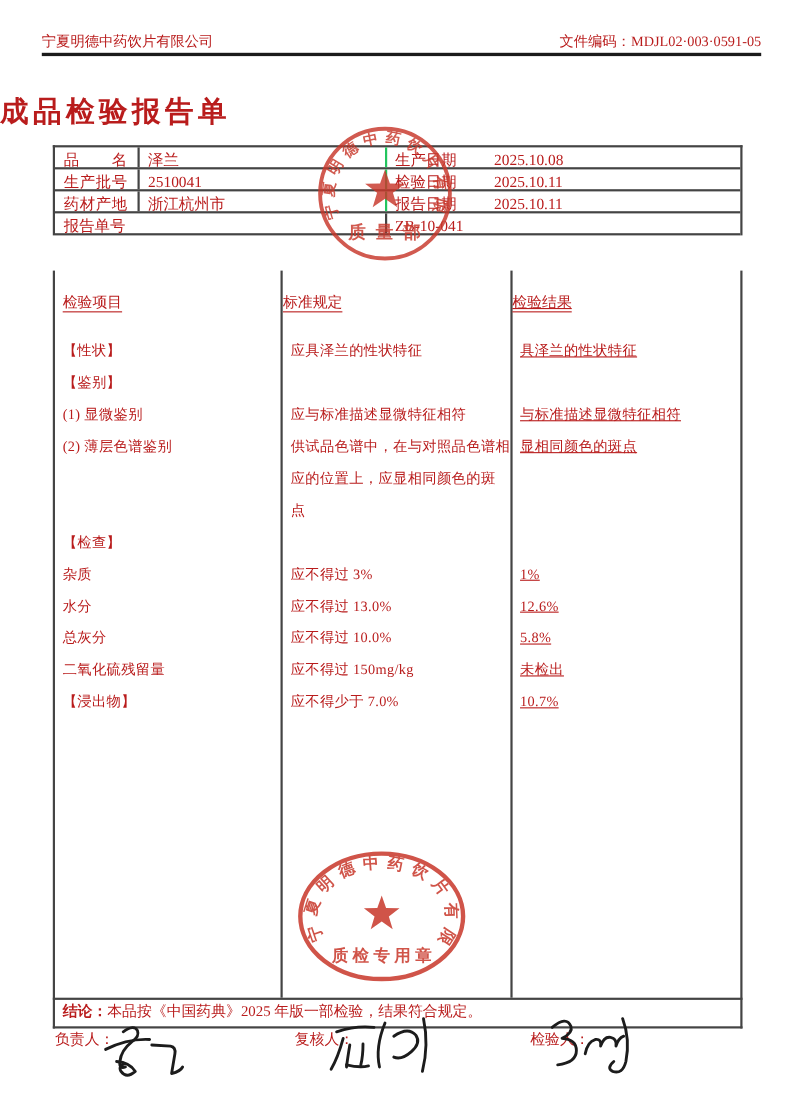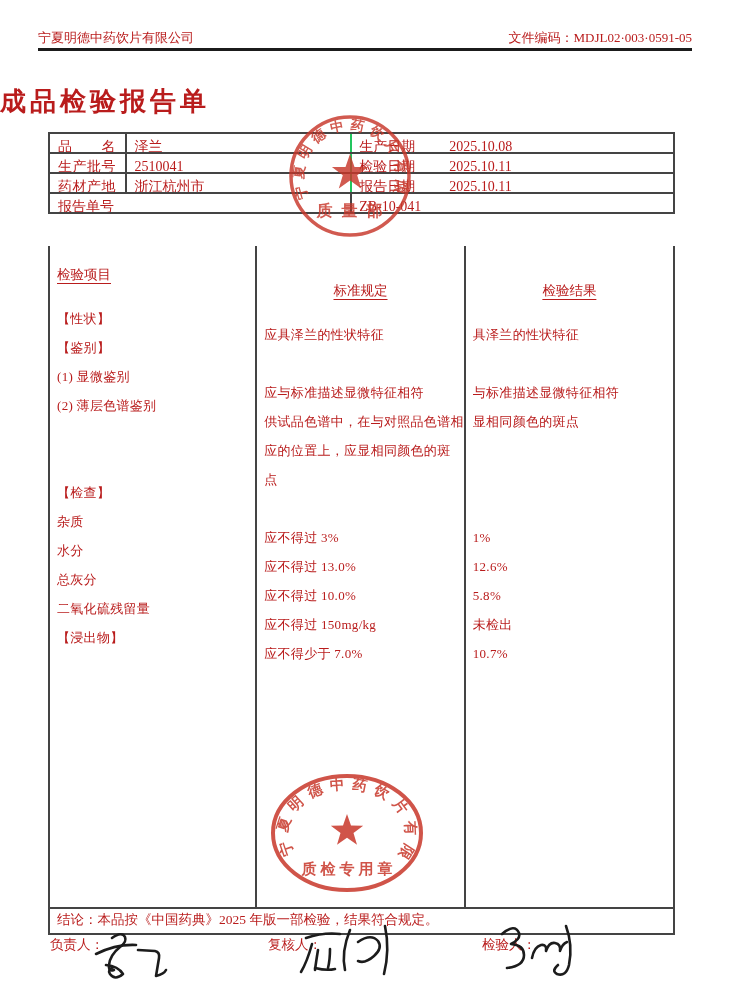--- a/index.html
+++ b/index.html
@@ -27,32 +27,32 @@
   .c-value{width:227px;border-right:2px solid #22c55e;padding-left:8px;}
   .c-third{width:323px;display:flex;}
   .c-l2{width:90px;padding-left:7px;}
   .c-v2{padding-left:0;}
   .c-v2-merged{padding-left:7px;}
   
   .main-table{position:absolute;left:48px;top:246px;width:627px;height:663px;
               display:flex;border:2px solid #444;border-top:none;box-sizing:border-box;}
   .m-col{box-sizing:border-box;width:209px;}
   .m-col-1,.m-col-2{border-right:2px solid #444;}
-  .m-col-3{width:209px;}
+  .m-col-3{width:209px;text-decoration:underline;}
   .m-th{height:58px;display:flex;align-items:center;font-size:13.5px;}
   .m-th span{text-decoration:underline;text-underline-offset:4px;}
   .m-th-left{padding-left:7px;justify-content:flex-start;}
-  .m-th-center{justify-content:center;margin-top:16px;}
+  .m-th-center{justify-content:flex-start;}
   .m-line{height:29px;line-height:29px;font-size:13px;letter-spacing:.3px;
           padding-left:7px;white-space:nowrap;overflow:visible;}
   
   .conclusion-row{position:absolute;left:48px;top:909px;width:627px;height:26px;
                   border:2px solid #444;border-top:none;box-sizing:border-box;
                   font-size:13.5px;line-height:22px;padding-left:7px;}
-  .conclusion-row b{font-weight:400;margin-top:40px;}
+  .conclusion-row b{font-weight:700;margin-top:40px;}
   
   .sign-label{position:absolute;top:936px;font-size:13.5px;}
   .sl-1{left:50px;} .sl-2{left:268px;} .sl-3{left:458px;margin-left:24px;}
   
   .stamp-top{position:absolute;left:283px;top:110px;opacity:.82;}
   .stamp-bottom{position:absolute;left:268px;top:770px;opacity:.85;}
   .sig-layer{position:absolute;left:40px;top:918px;}
   .stamp-ring-text{font-family:"Liberation Serif","DejaVu Serif",serif;font-weight:700;}
 </style>
 </head>

